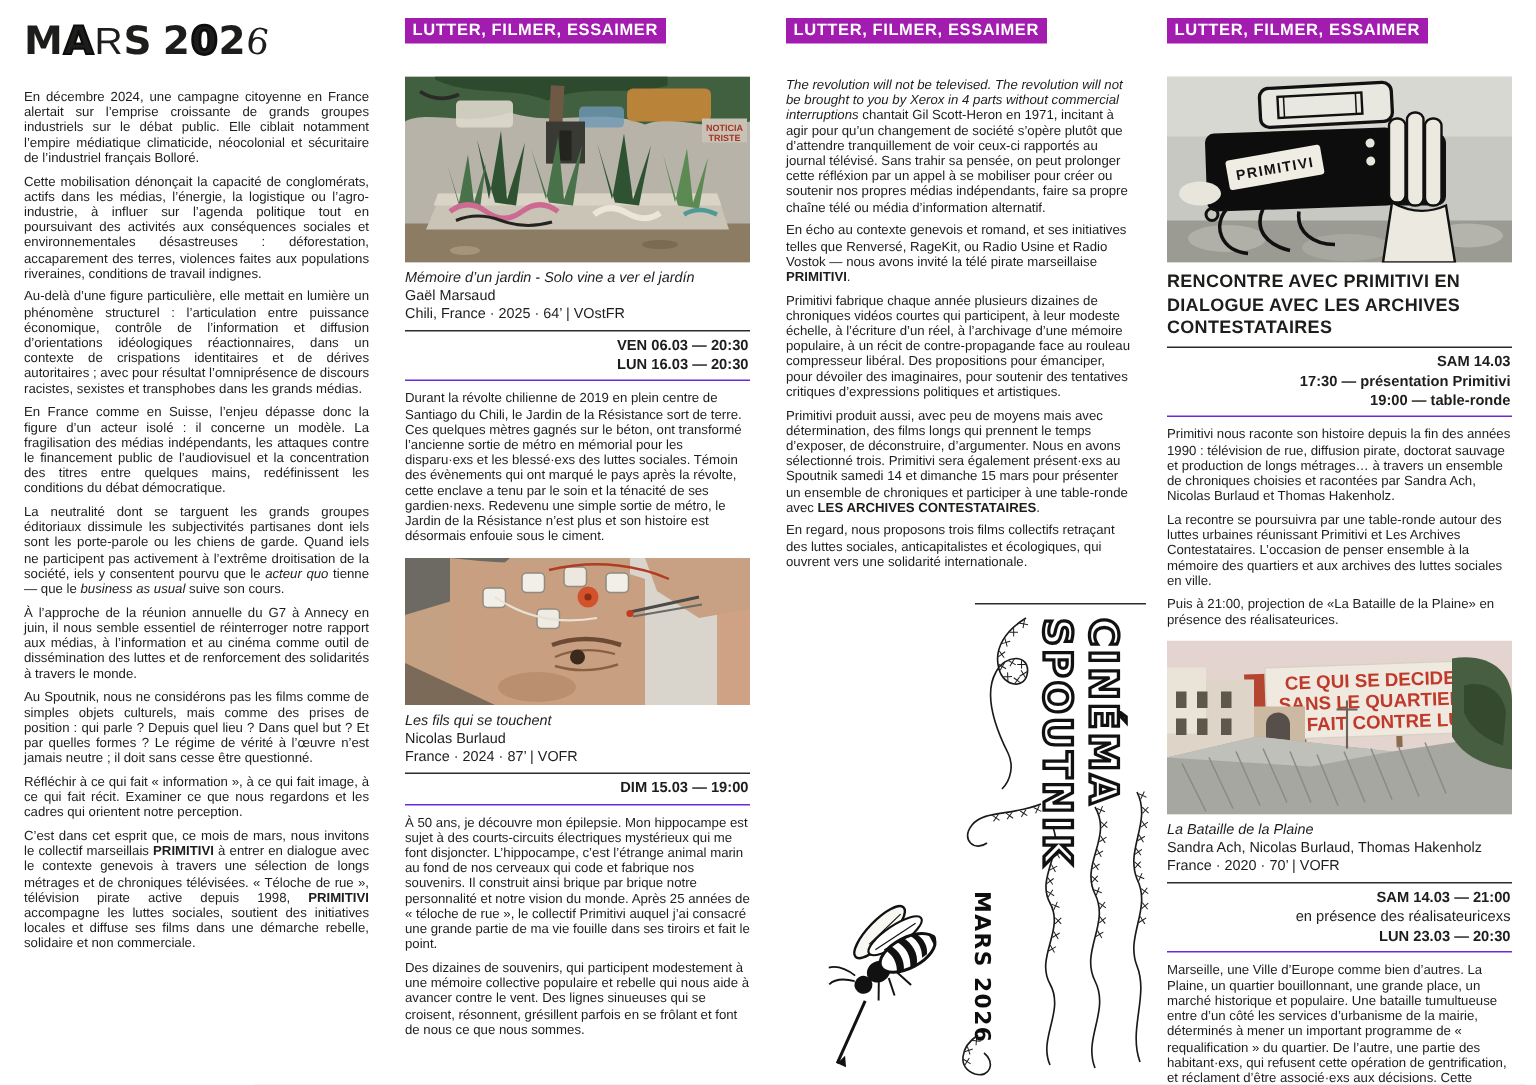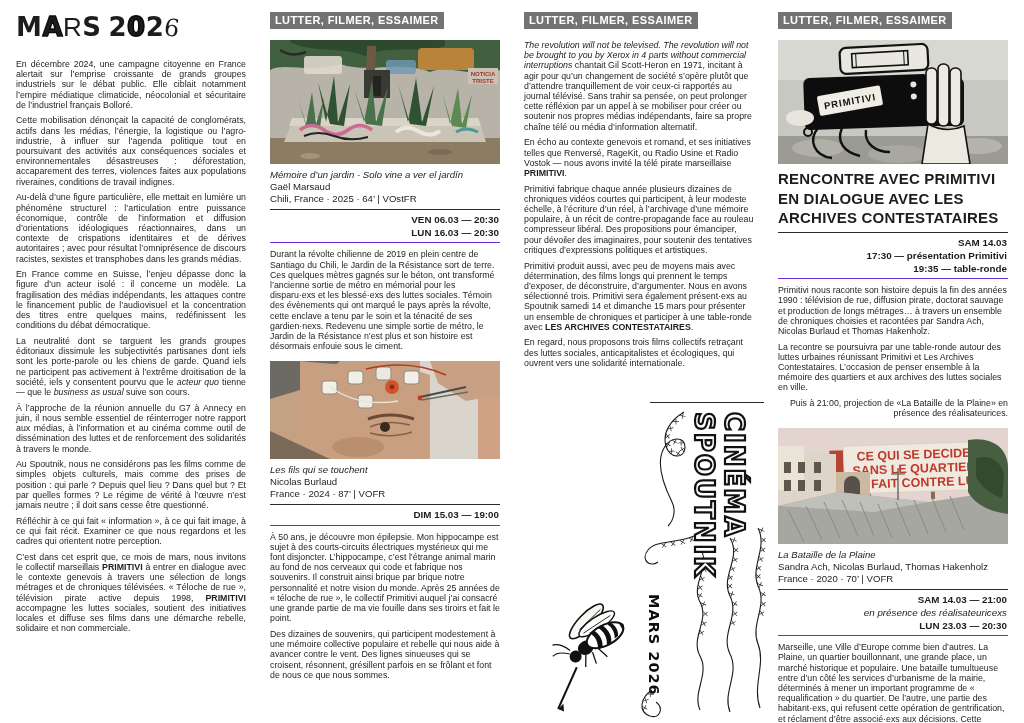--- a/index.html
+++ b/index.html
@@ -23,34 +23,34 @@
   .mt-black{font-weight:900; -webkit-text-stroke:1.8px #0d0d0d;}
   .mt-curl{font-weight:400; font-family:"DejaVu Serif",serif; display:inline-block; transform:rotate(9deg); font-size:.92em;}
   .mt-space{display:inline-block; width:7px;}
 
   
   .body-p{font-size:8.8px; line-height:1.16; margin:0 0 5.5px 0;}
   .justify .body-p{text-align:justify;}
   .body-p b{font-weight:800;}
 
   
-  .badge{display:inline-block; background:#737373; color:#fff; font-weight:800;
-    font-size:11px; letter-spacing:.4px; padding:2px 5px 3px 5px; margin:0 0 11px 0;}
+  .badge{display:inline-block; background:#a21caf; color:#fff; font-weight:800;
+    font-size:11px; letter-spacing:.4px; padding:2px 5px 3px 5px; margin:0 0 22px 0;}
 
   
   .photo{display:block; width:230px; margin:0 0 5px 0;}
 
   
   .credits{font-size:9.6px; line-height:1.25; margin:2px 0 4px 0;}
   .credits .ftitle{font-style:italic;}
   .times{border-top:1px solid #2b2b2b; border-bottom:1px solid #6d28d9;
     padding:3px 1px; margin:2px 0 6px 0; text-align:right; font-size:9.8px;
     font-weight:700; line-height:1.35;}
-  .times .soft{font-weight:400;font-style:italic;}
-  .event-title{font-size:15px; font-weight:600; letter-spacing:.2px; line-height:1.3;
+  .times .soft{font-weight:400;}
+  .event-title{font-size:12px; font-weight:600; letter-spacing:.2px; line-height:1.3;
     text-transform:uppercase; margin:4px 0 4px 0;}
 
   
   .center-art{position:absolute; left:0; top:388px; width:244px; height:325px;}
   .art-rule{position:absolute; left:126px; top:4px; width:114px; height:1px; background:#2b2b2b;}
   .logo-vert{
     position:absolute; top:14px; left:164px; height:180px;
     writing-mode:vertical-rl; font-family:"DejaVu Sans",sans-serif;
     font-weight:900; font-size:26px; letter-spacing:2px; line-height:1.18;
     color:#ffffff; -webkit-text-stroke:2.2px #111; text-shadow:0 0 1px #111;
@@ -269,25 +269,25 @@
         </g>
         <path d="M40,88 C30,100 36,116 54,118 M64,88 C58,102 66,112 82,116 M88,90 C86,104 98,112 112,112" stroke="#111" stroke-width="2.4" fill="none"></path>
         <circle cx="30" cy="92" r="4" fill="none" stroke="#111" stroke-width="2"></circle>
         <ellipse cx="22" cy="78" rx="14" ry="8" fill="#e8e5dc"></ellipse>
       </svg>
 
       <div class="event-title">Rencontre avec Primitivi en dialogue avec les Archives Contestataires</div>
       <div class="times">
         <div>SAM 14.03</div>
         <div>17:30 — présentation Primitivi</div>
-        <div>19:35 — table-ronde</div>
+        <div>19:00 — table-ronde</div>
       </div>
       <p class="body-p">Primitivi nous raconte son histoire depuis la fin des années 1990 : télévision de rue, diffusion pirate, doctorat sauvage et production de longs métrages… à travers un ensemble de chroniques choisies et racontées par Sandra Ach, Nicolas Burlaud et Thomas Hakenholz.</p>
       <p class="body-p">La recontre se poursuivra par une table-ronde autour des luttes urbaines réunissant Primitivi et Les Archives Contestataires. L’occasion de penser ensemble à la mémoire des quartiers et aux archives des luttes sociales en ville.</p>
-      <p class="body-p" style="margin-bottom:9px;text-align:right;">Puis à 21:00, projection de «La Bataille de la Plaine» en présence des réalisateurices.</p>
+      <p class="body-p" style="margin-bottom:9px;">Puis à 21:00, projection de «La Bataille de la Plaine» en présence des réalisateurices.</p>
 
       
       <svg class="photo" width="230" height="116" viewBox="0 0 230 116">
         <rect width="230" height="116" fill="#e4d4cf"></rect>
         <g transform="rotate(-2 130 40)">
           <rect x="88" y="28" width="4" height="52" fill="#8a6b4c"></rect>
           <rect x="152" y="22" width="4" height="50" fill="#8a6b4c"></rect>
           <rect x="52" y="20" width="16" height="46" fill="#b44531"></rect>
           <line x1="56" y1="26" x2="56" y2="60" stroke="#e8ded4" stroke-width="2"></line>
           <rect x="66" y="16" width="140" height="48" fill="#efe9df" stroke="#d8d2c6"></rect>

